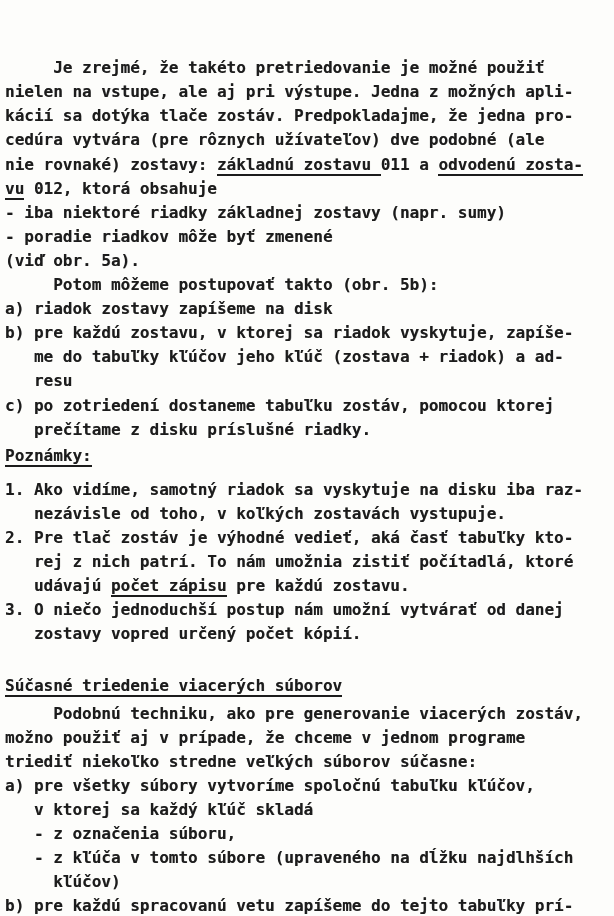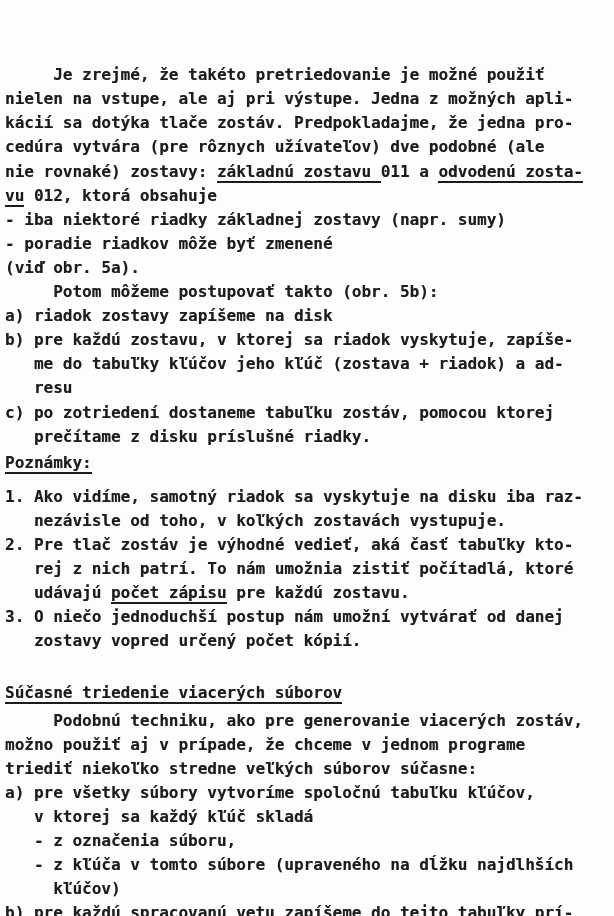--- a/index.html
+++ b/index.html
@@ -13,21 +13,21 @@
   body {
     width: 614px;
     height: 916px;
     overflow: hidden;
     background: var(--paper);
   }
   .page {
     box-sizing: border-box;
     width: 614px;
     height: 916px;
-    padding: 15px 4px 0 5px;
+    padding: 8px 4px 0 5px;
     background: var(--paper);
     color: var(--ink);
     font-family: "DejaVu Sans Mono", "Liberation Mono", monospace;
     font-size: 16px;
     font-weight: 700;
     line-height: 24.1px;
     white-space: pre;
     text-shadow: 0.3px 0.3px 0 rgba(20,20,20,0.45);
   }
   .line {

